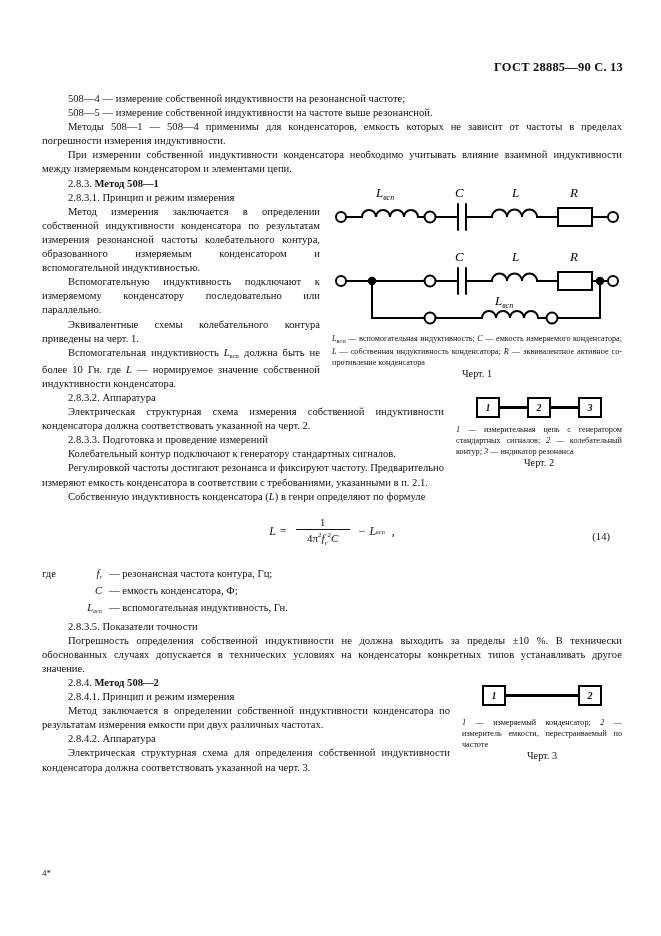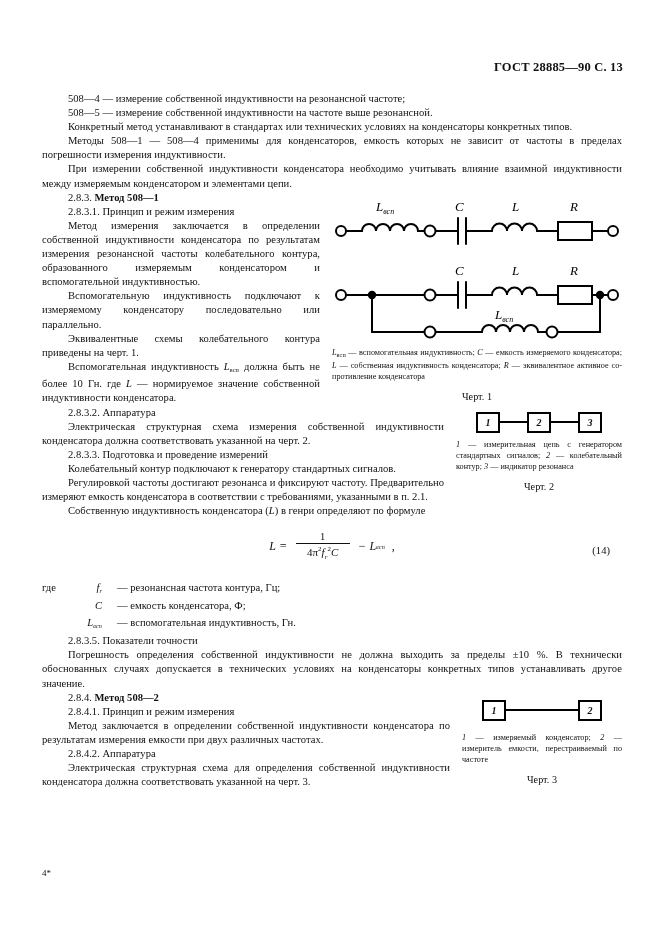--- a/index.html
+++ b/index.html
@@ -64,21 +64,21 @@
   .fig-legend {
     font-size: 8.2px;
     line-height: 11px;
     text-align: justify;
     margin-top: 8px;
     text-indent: 0;
   }
   .fig-num {
     font-size: 10.2px;
     text-align: center;
-    margin-top: 9px;
+    margin-top: 0;
     text-indent: 0;
   }
   sub.s {
     font-size: 6.2px;
     vertical-align: -2px;
     letter-spacing: .1px;
   }
 
   
   .blockdiag {
@@ -157,21 +157,21 @@
   
   .where {
     margin-top: 6px;
     font-size: 10.6px;
     line-height: 14.3px;
     text-indent: 0;
   }
   .where-row { display: flex; }
   .where-lead { width: 22px; flex: none; }
   .where-sym  { width: 38px; flex: none; text-align: right; padding-right: 7px; font-style: italic; }
-  .where-def  { flex: 1; margin-left: 8px; }
+  .where-def  { flex: 1; }
 
   
   .footer {
     position: absolute;
     left: 42px;
     bottom: 58px;
     font-size: 9px;
   }
 
   
@@ -181,21 +181,20 @@
 <body>
 
 <div class="page">
 
   <div class="header">ГОСТ 28885—90 С. 13</div>
 
   <div class="content">
 
     <p class="noind" style="text-indent:26px">508—4 — измерение собственной индуктивности на резонансной частоте;</p>
     <p class="noind" style="text-indent:26px">508—5 — измерение собственной индуктивности на частоте выше резонансной.</p>
-    <p>Конкретный метод устанавливают в стандартах или технических условиях на конденсаторы конкретных типов.</p>
     <p>Методы 508—1 — 508—4 применимы для конденсаторов, емкость которых не зависит от частоты в пределах погрешности измерения индуктивности.</p>
     <p>При измерении собственной индуктивности конденсатора необходимо учитывать влияние взаимной индуктивности между измеряемым конденсатором и элементами цепи.</p>
 
     <div class="fig-float">
 
       <svg width="290" height="148" viewBox="0 0 290 148">
         <g stroke="#000" stroke-width="2" fill="none" stroke-linecap="round">
 
           <circle cx="9" cy="40" r="5" fill="#fff"></circle>
           <line x1="14" y1="40" x2="30" y2="40"></line>

